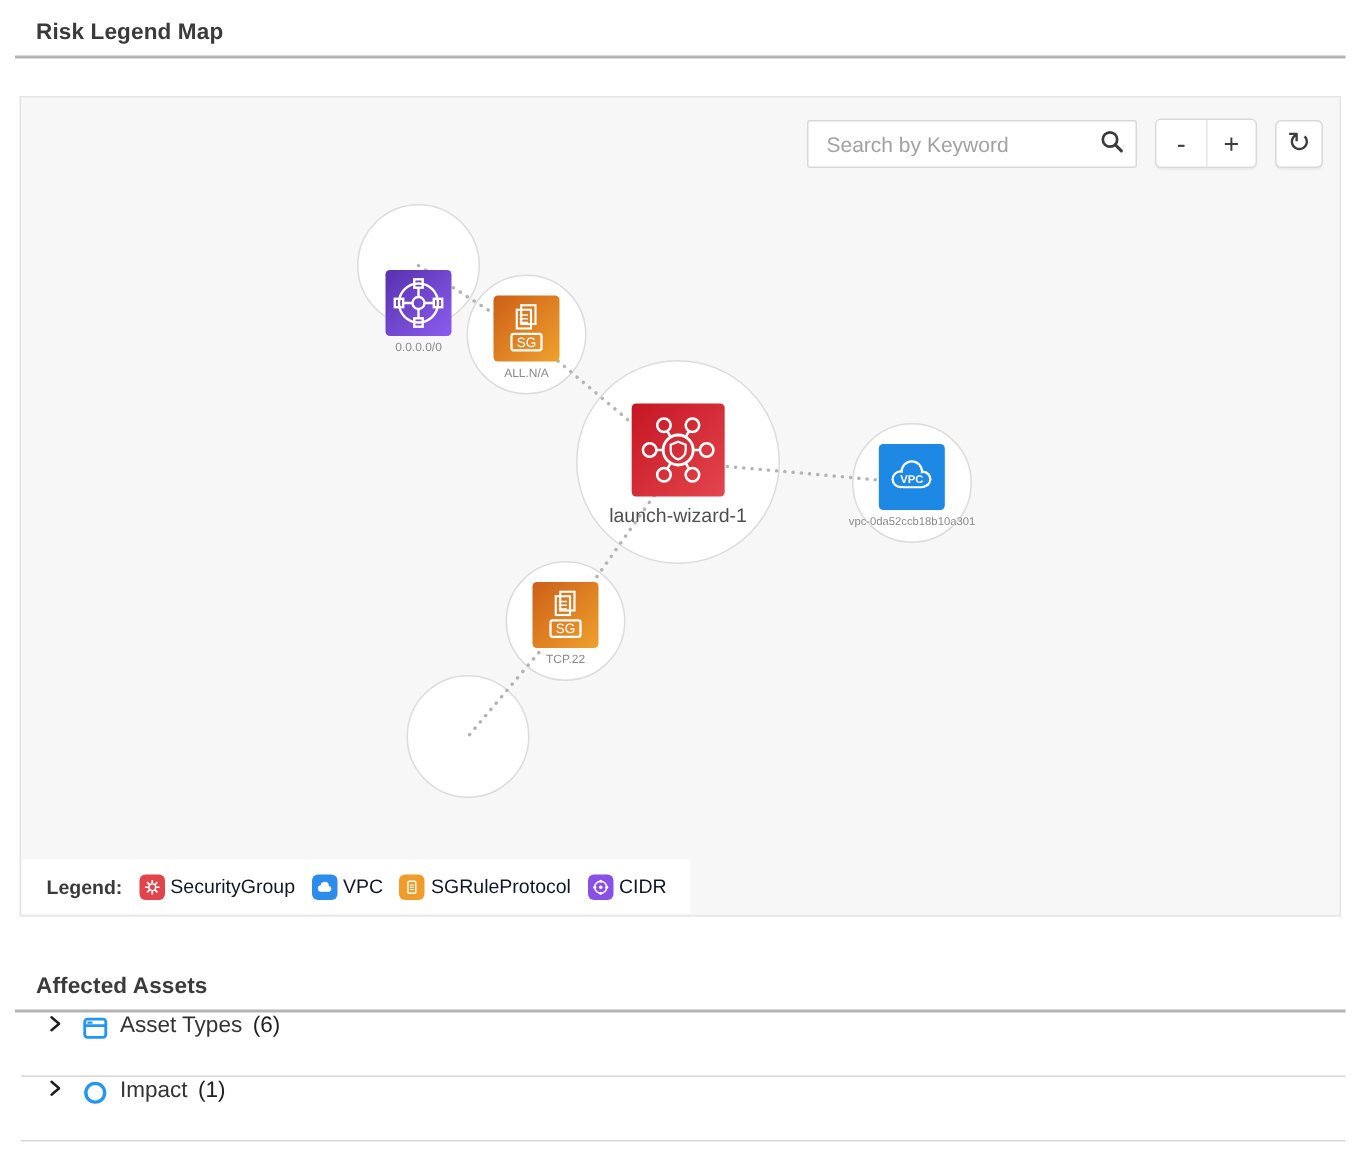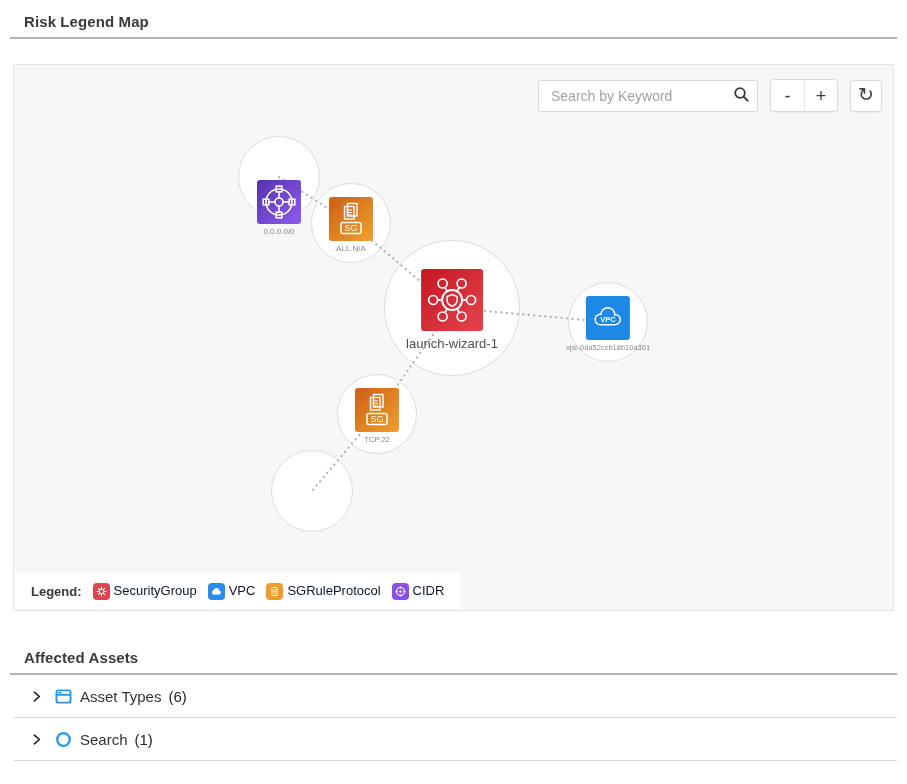--- a/index.html
+++ b/index.html
@@ -48,21 +48,21 @@
   .legend-bar { position: absolute; left: 1px; bottom: 1px; height: 36px; background: #fff; z-index: 5;
                 display: flex; align-items: center; padding: 0 16px 0 16px; gap: 11px; }
   .legend-title { font-size: 13px; font-weight: bold; color: #3a3a3a; }
   .legend-item { display: flex; align-items: flex-start; gap: 4px; font-size: 13px; color: #0f172a; }
   .mini-icon { width: 17px; height: 17px; border-radius: 4px; display: flex; align-items: center; justify-content: center; }
   .mi-red { background: #e2444c; } .mi-blue { background: #2b8ceb; }
   .mi-orange { background: #ef9d28; } .mi-purple { background: #8a4fe8; }
 
   
   .assets-title { margin-top: 38px; }
-  .asset-row { height: 42px; display: flex; align-items: center; padding-left: 30px; cursor: pointer; }
+  .asset-row { height: 42px; display: flex; align-items: flex-start; padding-left: 30px; cursor: pointer; }
   .asset-chevron { width: 14px; height: 14px; display: flex; align-items: center; margin-right: 9px; }
   .asset-icon { width: 20px; height: 20px; display: flex; align-items: center; justify-content: center; margin-right: 7px; }
   .asset-label { font-size: 15px; color: #333; }
   .asset-count { font-size: 15px; color: #222; margin-left: 7px; }
   .row-divider { height: 1px; background: #d6d6d6; margin: 0 10px 0 14px; }
 </style>
 </head>
 <body>
 
 <h1 class="section-title">Risk Legend Map</h1>
@@ -283,16 +283,16 @@
   <span class="asset-chevron">
     <svg width="13" height="13" viewBox="0 0 18 18" fill="none" stroke="#1d1d1d" stroke-width="2.2" stroke-linecap="round" stroke-linejoin="round">
       <polyline points="6,3 13,9 6,15"></polyline>
     </svg>
   </span>
   <span class="asset-icon">
     <svg width="19" height="19" viewBox="0 0 20 20" fill="none" stroke="#2196f3" stroke-width="2.4">
       <circle cx="10" cy="10" r="6.6"></circle>
     </svg>
   </span>
-  <span class="asset-label">Search</span>
+  <span class="asset-label">Impact</span>
   <span class="asset-count">(1)</span>
 </div>
 <div class="row-divider"></div>
 
 </body></html>

